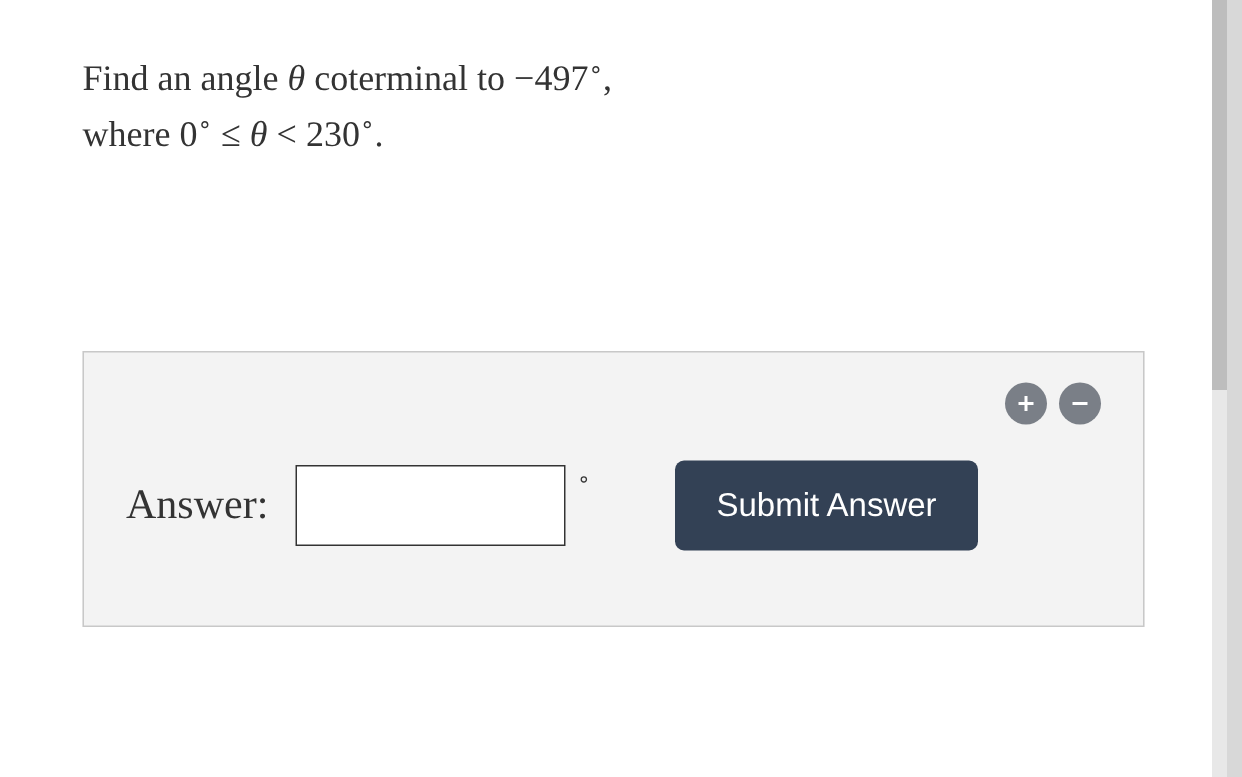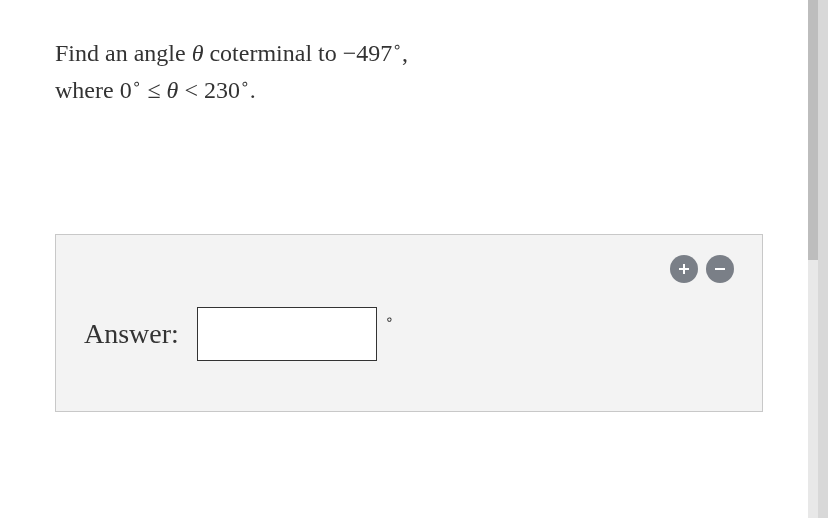--- a/index.html
+++ b/index.html
@@ -117,18 +117,19 @@
     <div class="round-btn">
       <svg width="14" height="14" viewBox="0 0 14 14">
         <rect x="2" y="6" width="10" height="2" fill="#fff"></rect>
       </svg>
     </div>
   </div>
   <div class="answer-row">
     <span class="answer-label">Answer:</span>
     <input class="answer-input" type="text" value="" style="">
     <span class="degree-mark">∘</span>
+    <button class="submit-btn">Submit Answer</button>
   </div>
 </div>
 
 <div class="scrollbar-track">
   <div class="scrollbar-thumb"></div>
 </div>
 
 </body></html>

